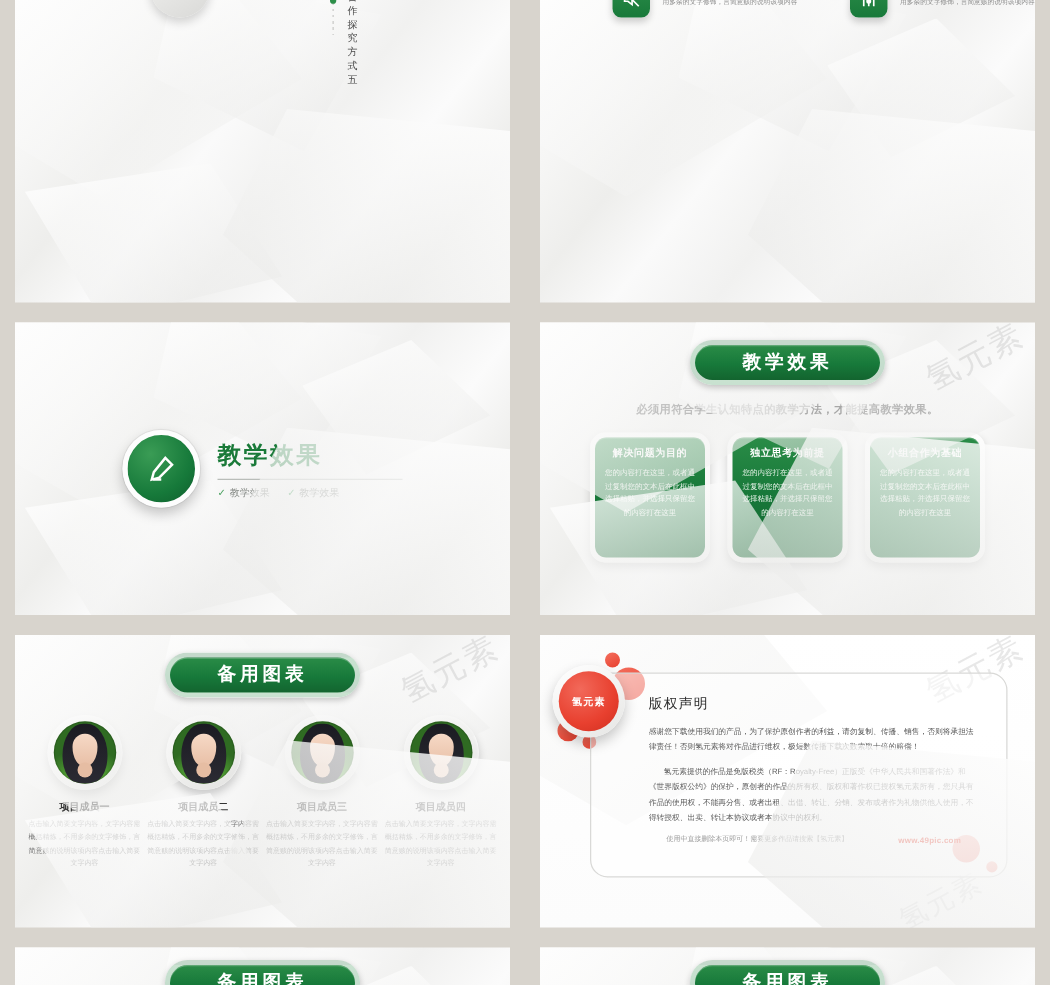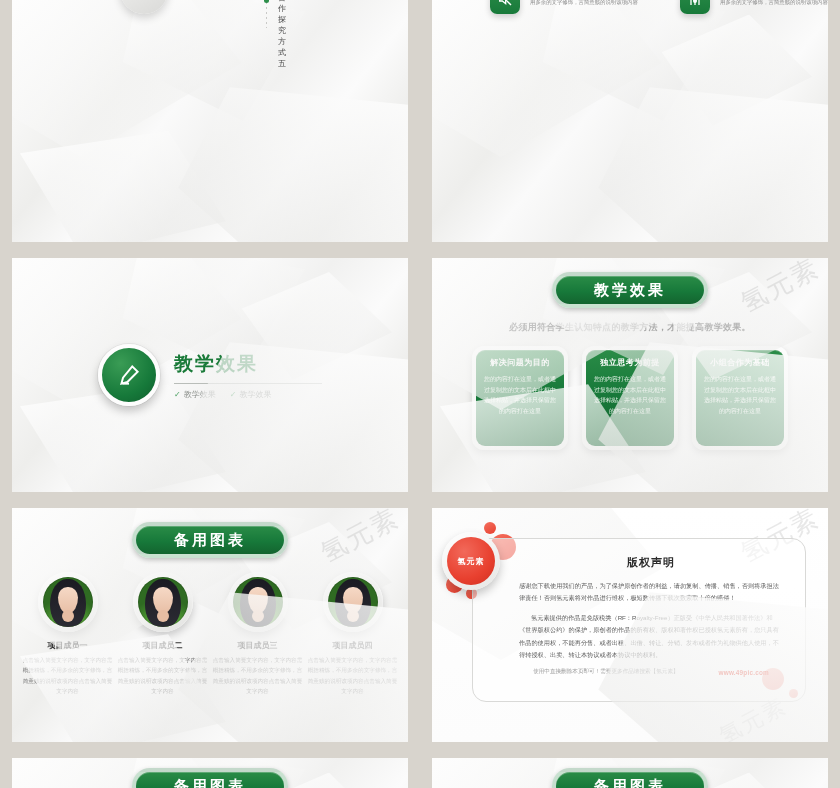--- a/index.html
+++ b/index.html
@@ -135,21 +135,21 @@
   }
   .member-name { font-size: 8px; color:#333; font-weight:bold; margin-bottom: 4px; }
   .member-desc { font-size: 5.6px; line-height: 1.85; color:#777; }
 
   
   .cr-panel {
     position:absolute; left: 40px; right: 22px; top: 30px; bottom: 40px;
     border:1px solid #d9d9d7; border-radius: 14px; background: rgba(255,255,255,.55);
     padding: 16px 22px 10px 46px;
   }
-  .cr-title { text-align:center; font-size: 11px; font-weight:bold; color:#2c2c2c; margin-bottom: 10px; letter-spacing:1px; }
+  .cr-title { font-size: 11px; font-weight:normal; color:#2c2c2c; margin-bottom: 10px; letter-spacing:1px; }
   .cr-p { font-size: 6.2px; line-height: 2.0; color:#5a5a5a; margin-bottom: 7px; }
   .cr-p.indent { text-indent: 12px; }
   .cr-foot { display:flex; align-items:center; justify-content:center; gap: 40px; margin-top: 6px; }
   .cr-note { font-size: 5.6px; color:#9a9a9a; }
   .cr-url { font-size: 6.4px; color:#e8402f; font-weight:bold; letter-spacing:.2px; }
   .logo-badge {
     position:absolute; left: 10px; top: 24px; width: 58px; height: 58px; border-radius:50%;
     background: linear-gradient(150deg,#ffffff,#e6e6e4); padding: 5px;
     box-shadow: 0 5px 10px rgba(0,0,0,.22);
     display:flex; align-items:center; justify-content:center; z-index: 3;

